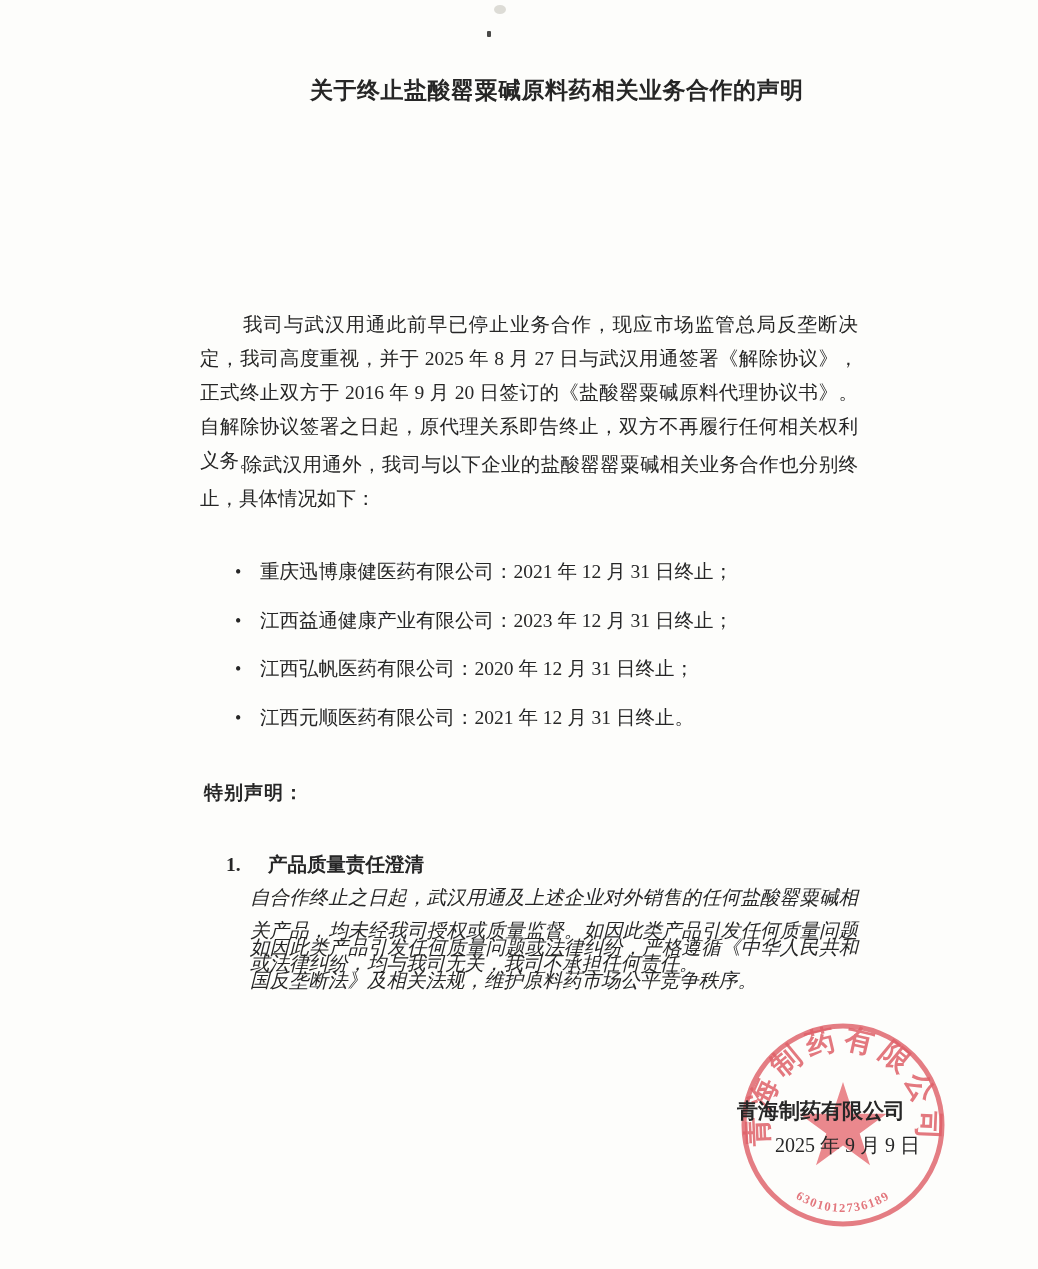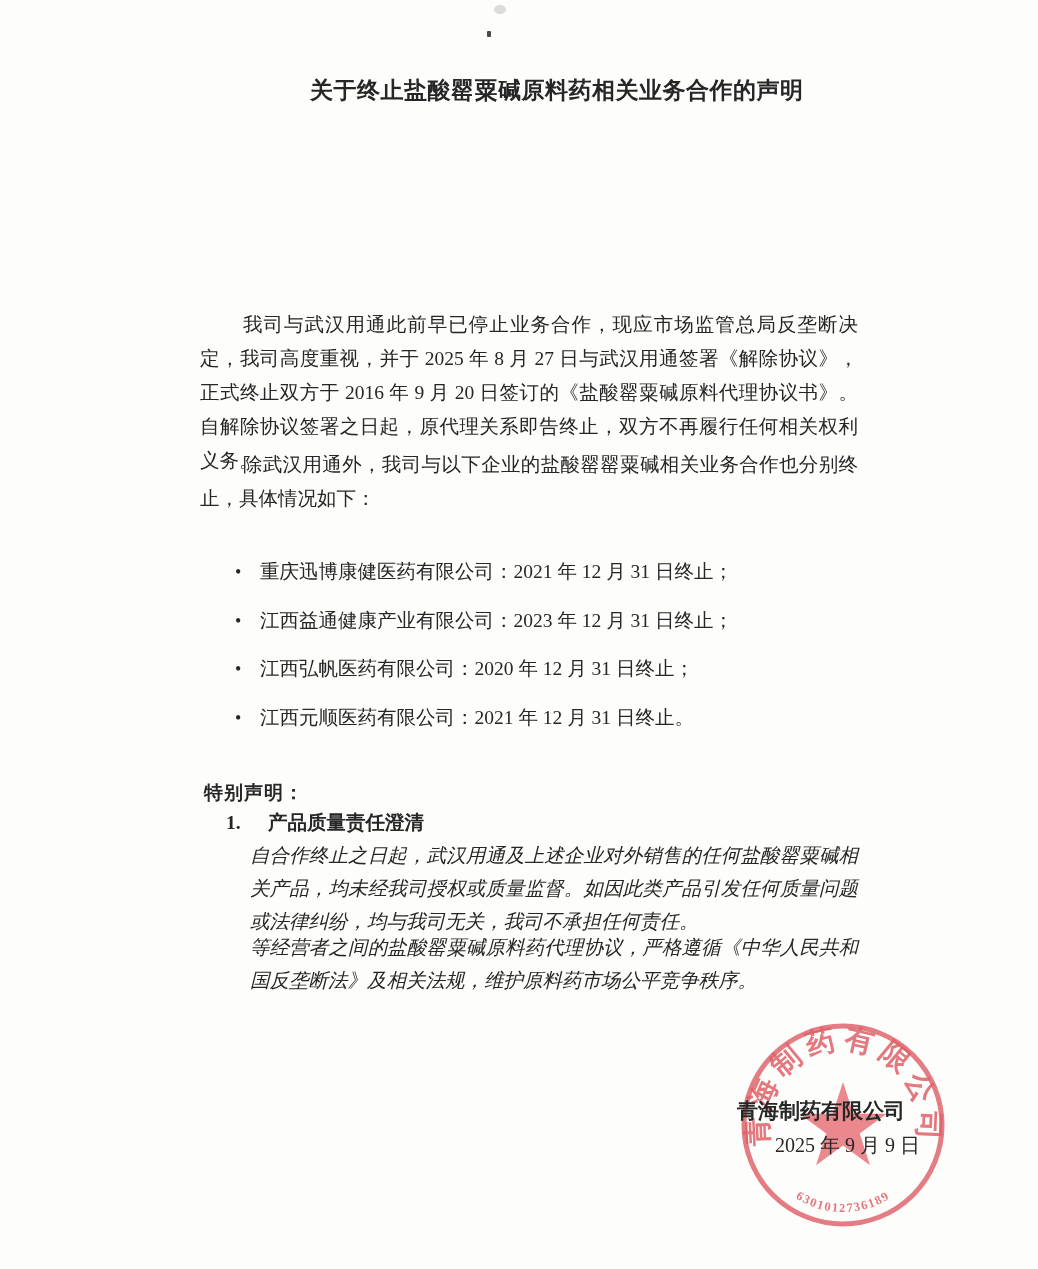--- a/index.html
+++ b/index.html
@@ -48,21 +48,21 @@
   .dot { display: inline-block; width: 8px; font-size: 18px; }
   ul.bullets li .li-text { margin-left: 17px; }
   .special-heading {
     left: 204px; top: 746px;
     font-size: 19px;
     font-weight: bold;
     letter-spacing: 1px;
     margin-top: 34px;
   }
   .sp-item { left: 226px; width: 632px; }
-  .item1 { top: 806px; }
+  .item1 { top: 848px; }
   .item2 { top: 931px; }
   .item-head { font-size: 19.5px; font-weight: bold; line-height: 33px; }
   .item-head .num { display: inline-block; width: 42px; }
   .item-body {
     margin-left: 24px;
     width: 608px;
     font-size: 19.5px;
     line-height: 33px;
     text-align: justify;
     font-style: italic;
@@ -114,21 +114,21 @@
   <div class="abs special-heading">特别声明：</div>
 
   <div class="abs sp-item item1">
     <div class="item-head">
       <span class="num">1.</span><span>产品质量责任澄清</span>
     </div>
     <div class="item-body">自合作终止之日起，武汉用通及上述企业对外销售的任何盐酸罂粟碱相关产品，均未经我司授权或质量监督。如因此类产品引发任何质量问题或法律纠纷，均与我司无关，我司不承担任何责任。</div>
   </div>
 
   <div class="abs sp-item item2">
-    <div class="item-body">等经营者之间的盐酸罂粟碱原料药代理协议，严格遵循《中华人民共和国反垄断法》及相关法规，维护原料药市场公平竞争秩序。</div>
+    <div class="item-body">如因此类产品引发任何质量问题或法律纠纷，严格遵循《中华人民共和国反垄断法》及相关法规，维护原料药市场公平竞争秩序。</div>
   </div>
 
   <div class="abs sig-company">青海制药有限公司</div>
   <div class="abs sig-date">2025 年 9 月 9 日</div>
 
   <div class="abs stamp">
     <svg viewBox="0 0 212 212" xmlns="http://www.w3.org/2000/svg">
       <defs>
         <path id="ringpath" d="M 37.1 138.1 A 76 76 0 1 1 174.9 138.1" fill="none"></path>
         <path id="serialpath" d="M 34.7 155.9 A 87 87 0 0 0 177.3 155.9" fill="none"></path>

